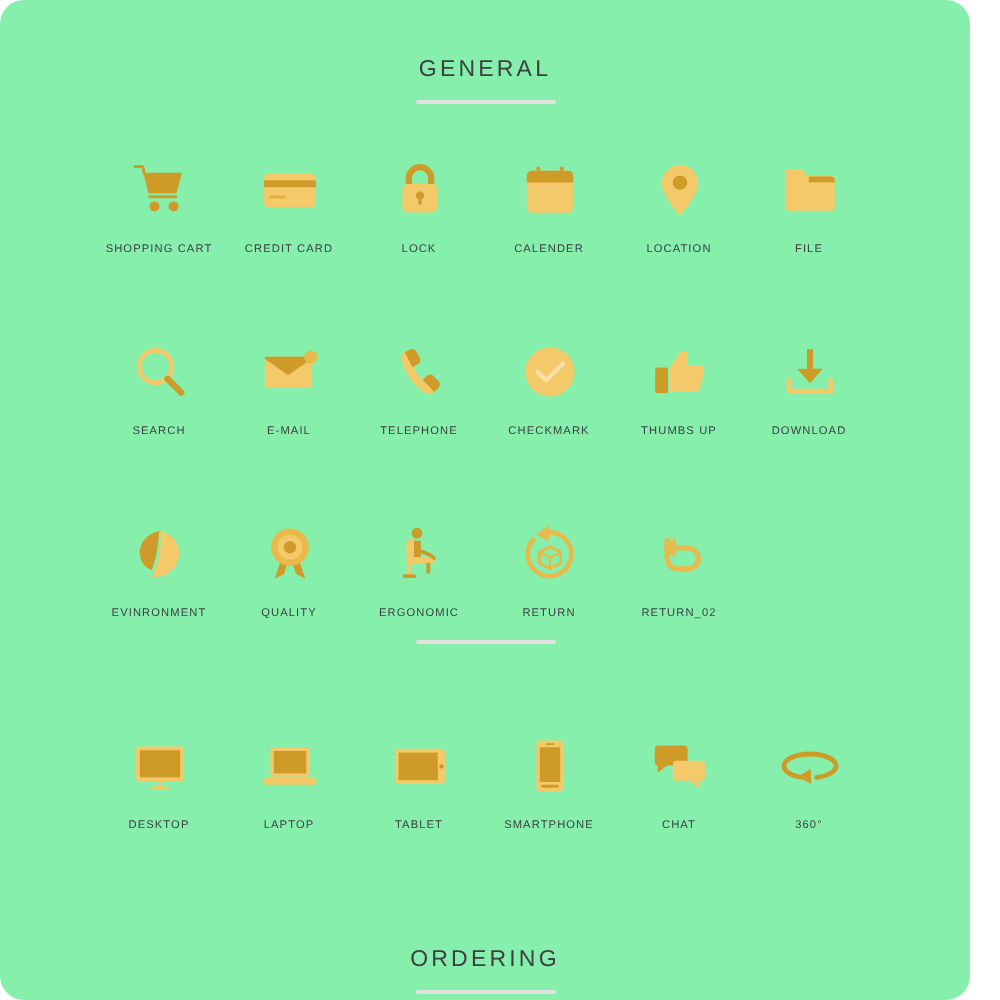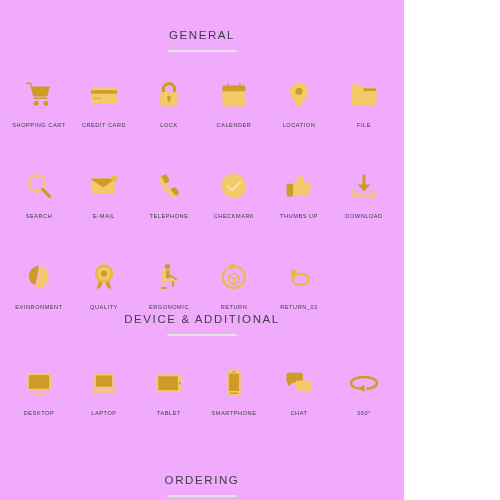--- a/index.html
+++ b/index.html
@@ -8,23 +8,24 @@
   }
   body {
     width: 500px;
     height: 500px;
     background: #ffffff;
     font-family: "Liberation Sans", sans-serif;
     overflow: hidden;
   }
   .page {
     position: relative;
-    width: 404px;
+    width: 485px;
     height: 500px;
-    background: #f0abfc;
+    background: #86efac;
+    border-radius: 12px;
   }
 
   
   .section-head {
     text-align: center;
   }
   .section-title {
     font-size: 11.5px;
     letter-spacing: 1.6px;
     color: #3c4043;
@@ -305,21 +306,20 @@
 
       <div class="cell empty">
         <div class="icon-box"></div>
         <div class="cell-label"></div>
       </div>
 
     </div>
   </div>
 
   <div class="blk-device-head section-head">
-    <div class="section-title">DEVICE &amp; ADDITIONAL</div>
     <div class="section-rule"></div>
   </div>
 
   <div class="blk-device-rows">
     <div class="grid">
 
       <div class="cell">
         <div class="icon-box">
           <svg width="30" height="30" viewBox="0 0 30 30">
             <rect x="3" y="5.2" width="24" height="17.4" rx="1.6" fill="#F3C969"></rect>

